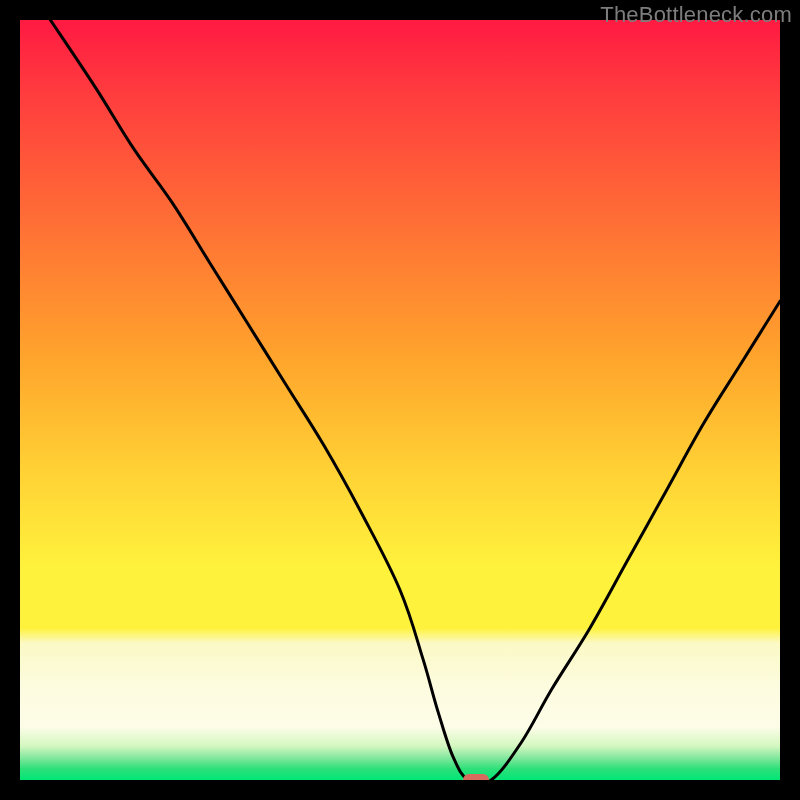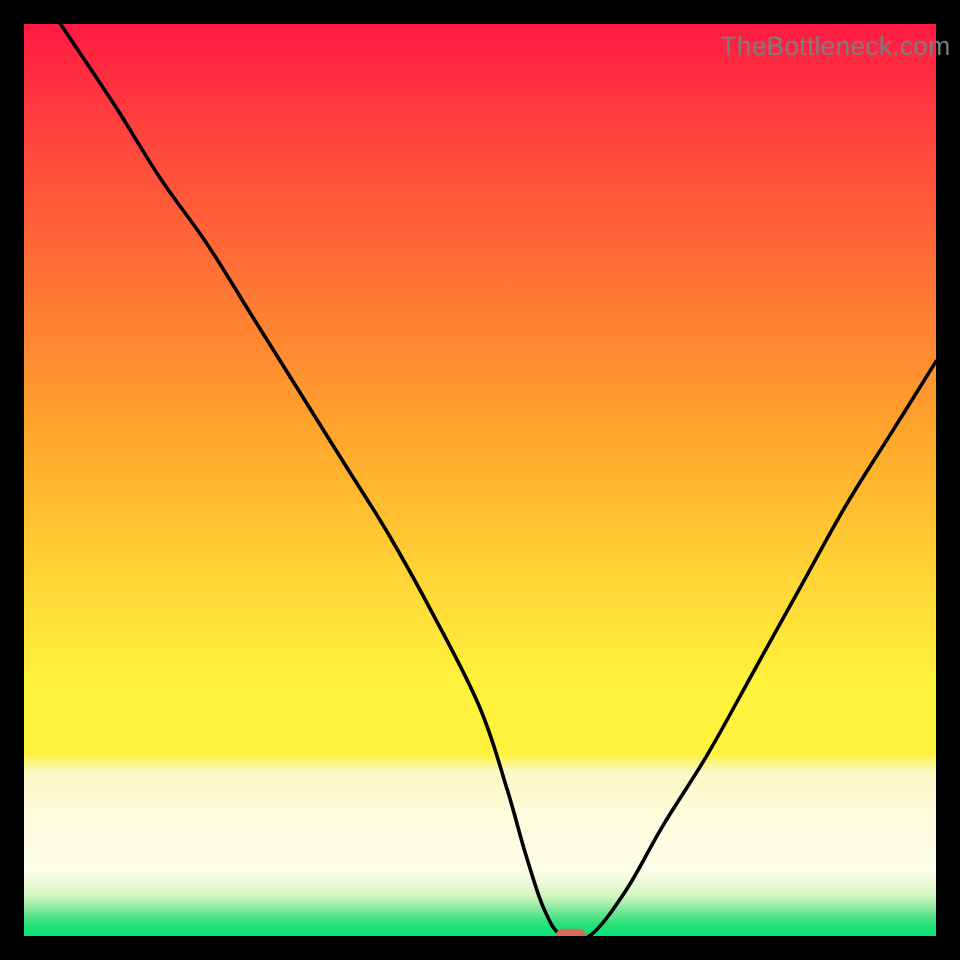--- a/index.html
+++ b/index.html
@@ -19,21 +19,20 @@
   }
   .watermark {
     position: absolute;
     top: 2px;
     right: 8px;
     color: #7d7d7d;
     font-size: 22px;
     font-weight: 500;
     letter-spacing: 0.2px;
     z-index: 10;
-    margin-top: 24px;
   }
   .plot-area {
     position: absolute;
     left: 20px;
     top: 20px;
     width: 760px;
     height: 760px;
     overflow: hidden;
   }
   .gradient {

